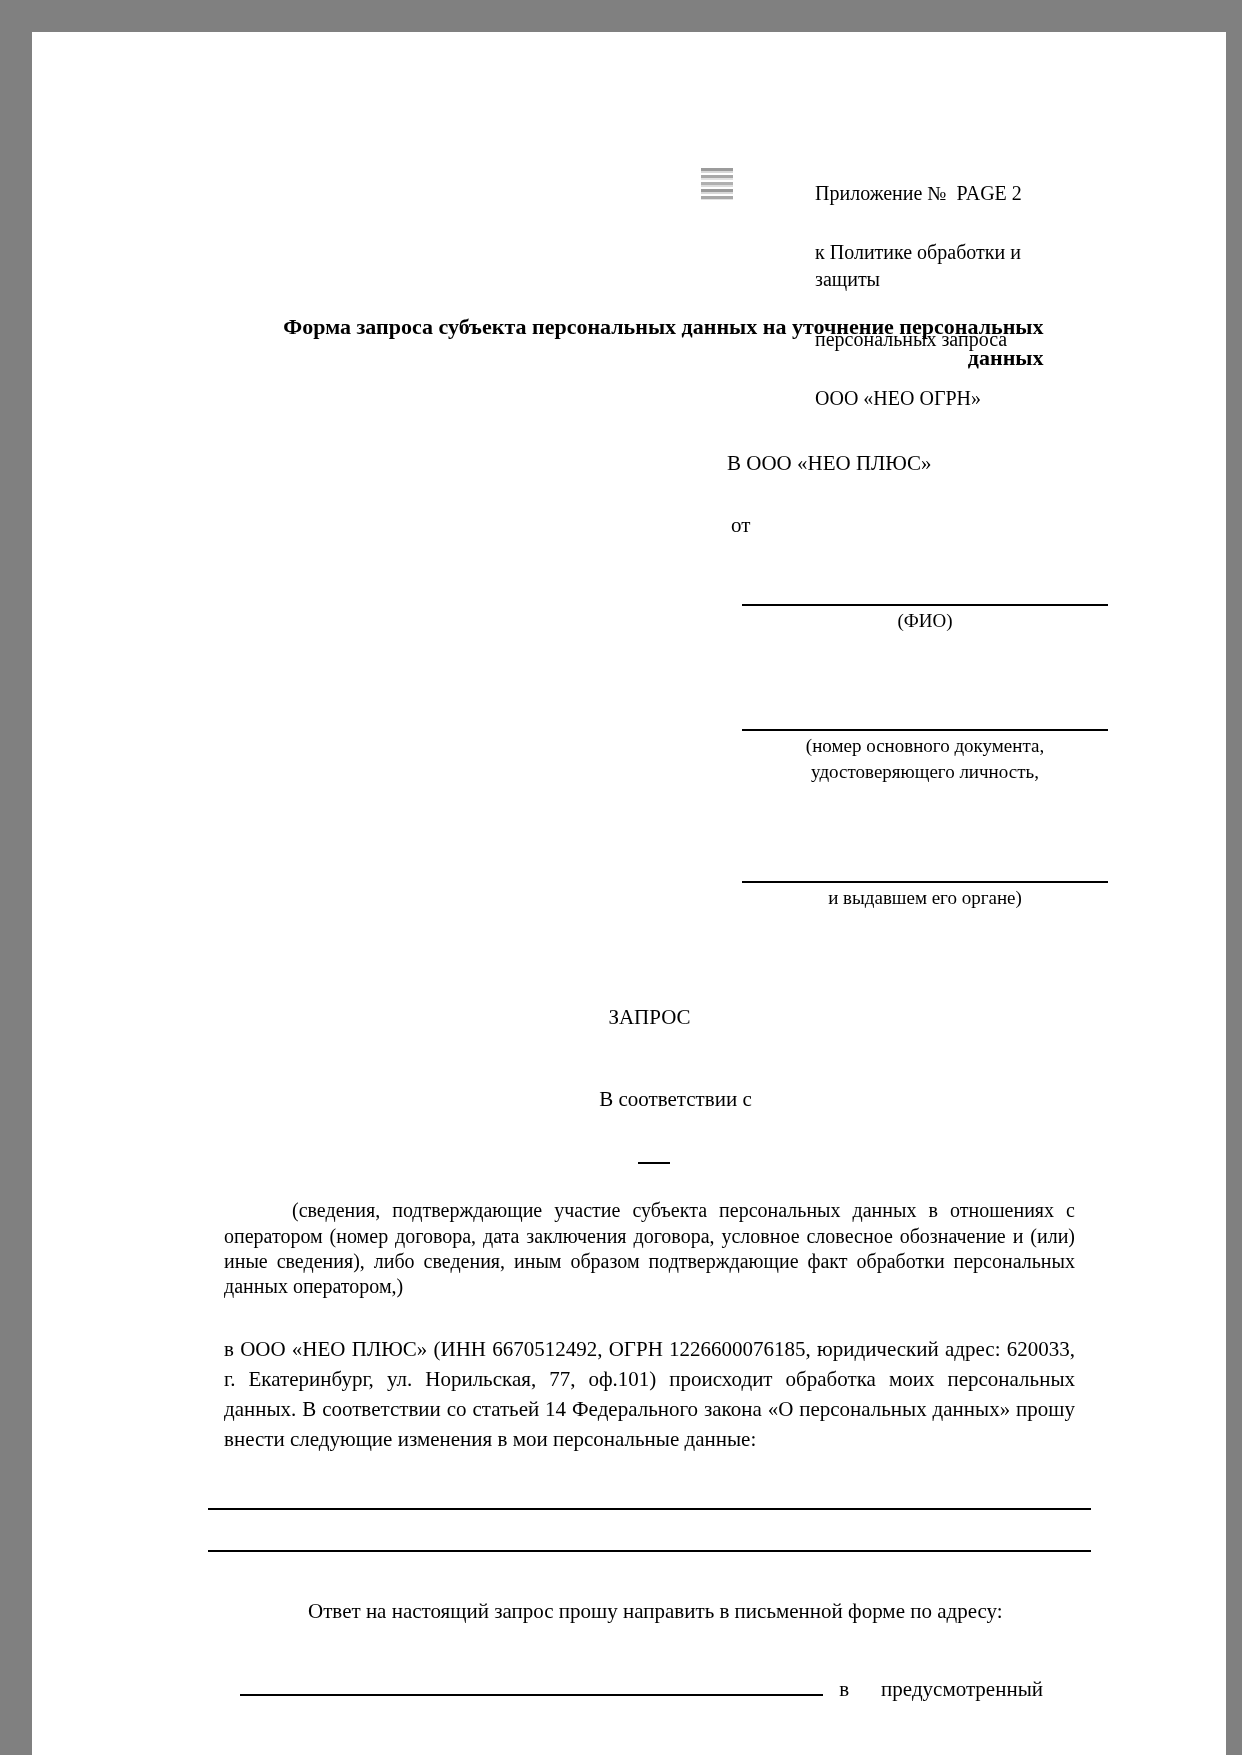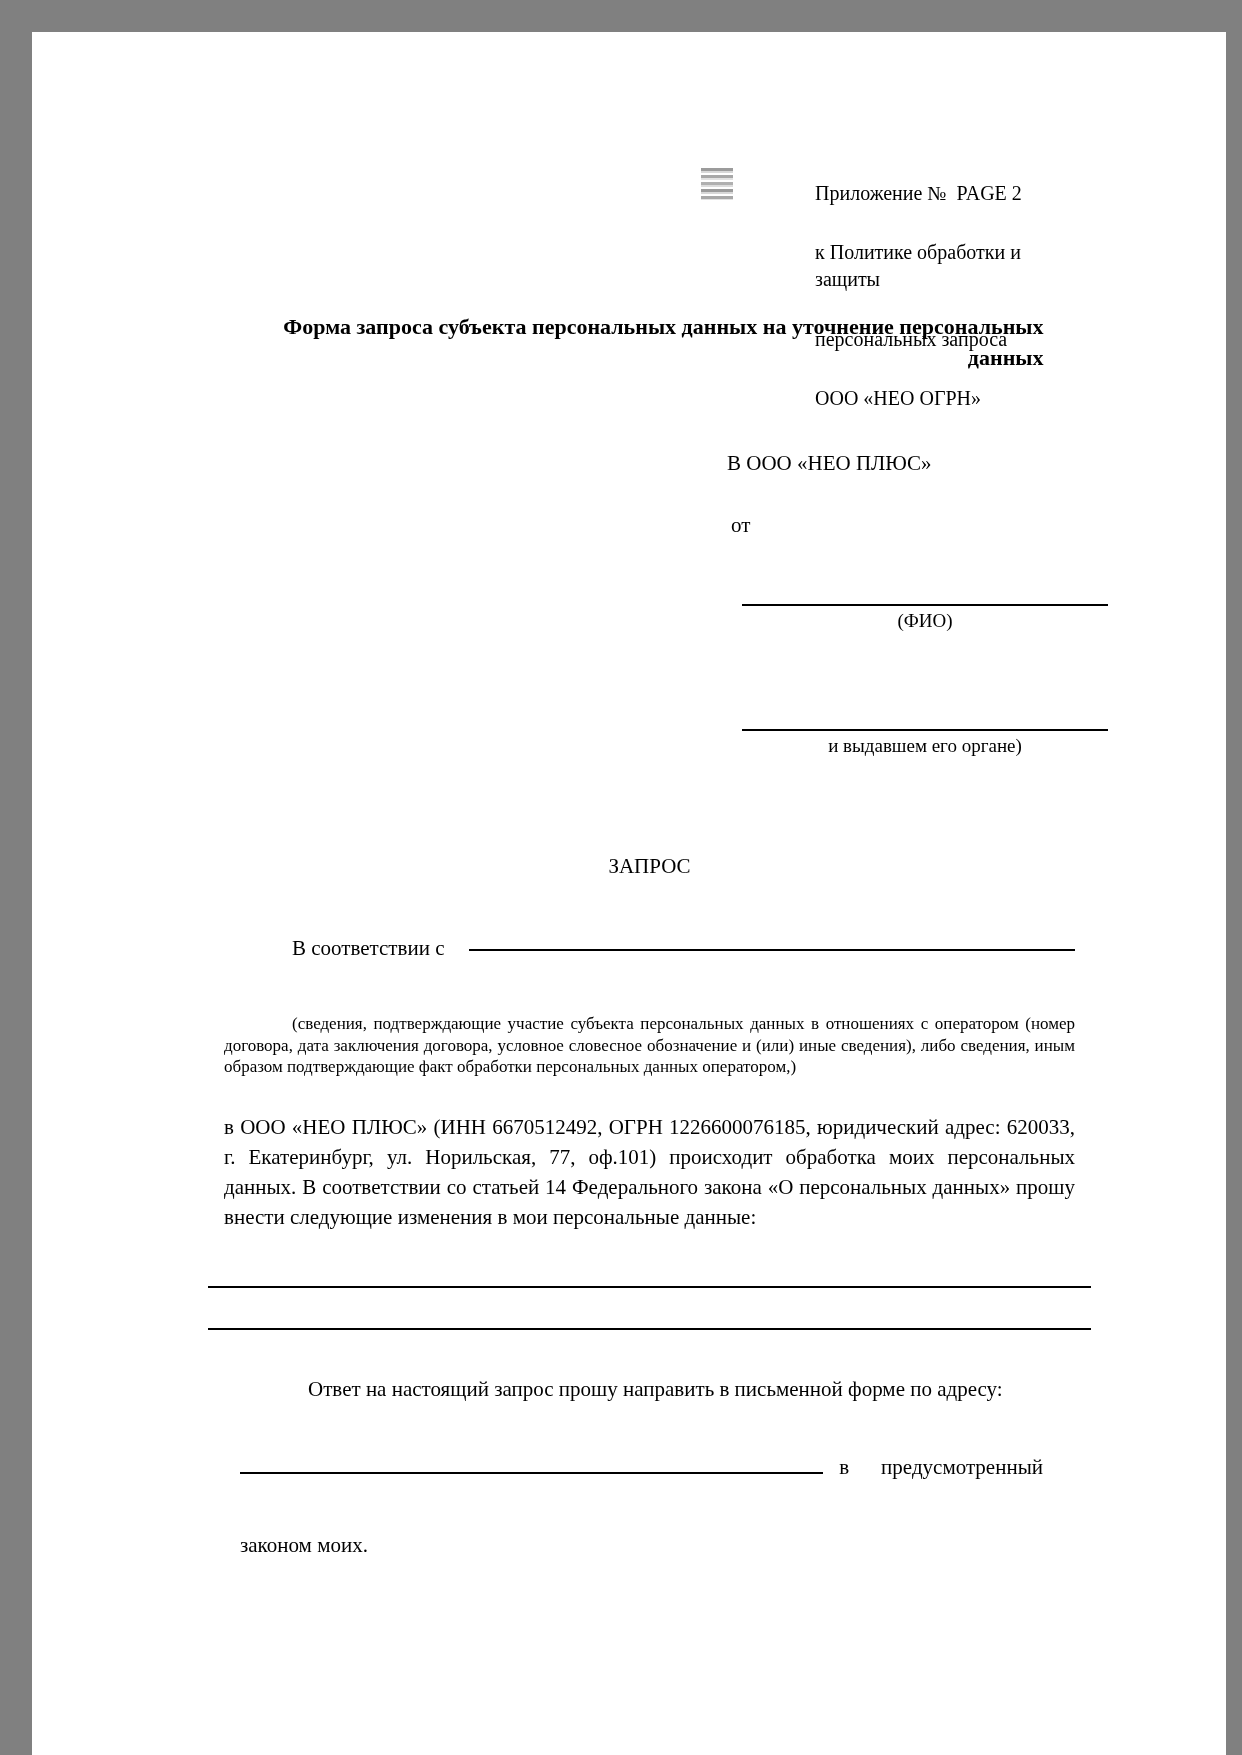--- a/index.html
+++ b/index.html
@@ -43,26 +43,26 @@
   .addressee { margin-top:26px; padding-left:503px; }
   .addr-to { }
   .addr-from { padding-left:20px; }
   .fill-field { margin-left:15px; width:398px; }
   .fill-line { border-bottom:2px solid #000; height:16px; }
   .fill-caption { text-align:center; font-size:19px; line-height:1.35; padding-top:2px; }
   .fill-field + .fill-field { margin-top:16px; }
 
   .request-heading { margin-top:28px; text-align:center; }
 
-  .intro-line { margin-top:4px; display:flex; align-items:flex-start; }
+  .intro-line { margin-top:4px; display:flex; align-items:center;flex-direction:column; }
   .intro-prefix { padding-left:68px; white-space:nowrap; }
   .intro-fill { flex:1 1 auto; border-bottom:2px solid #000; height:22px; margin-left:8px; }
 
   .footnote {
-    font-size:17px; line-height:1.27;
+    font-size:20px; line-height:1.27;
     text-align:justify; text-indent:68px;
     margin-top:2px;
   }
 
   .body-par { text-align:justify; margin-top:2px; }
 
   .blank-line { border-bottom:2.5px solid #000; height:40px; }
   .blank-line + .blank-line { height:42px; }
 
   .reply-par { margin-top:12px; }
@@ -97,20 +97,24 @@
 
     <div class="addressee">
       <div class="addr-to">В ООО «НЕО ПЛЮС»</div>
       <div class="addr-from">от</div>
 
       <div class="fill-field">
         <div class="fill-line"></div>
         <div class="fill-caption">(ФИО)</div>
       </div>
 
+      <div class="fill-field">
+        <div class="fill-line"></div>
+        <div class="fill-caption">(номер основного документа, удостоверяющего личность,</div>
+      </div>
 
 
       <div class="fill-field">
         <div class="fill-line"></div>
         <div class="fill-caption">и выдавшем его органе)</div>
       </div>
     </div>
 
     <div class="request-heading">ЗАПРОС</div>
 

